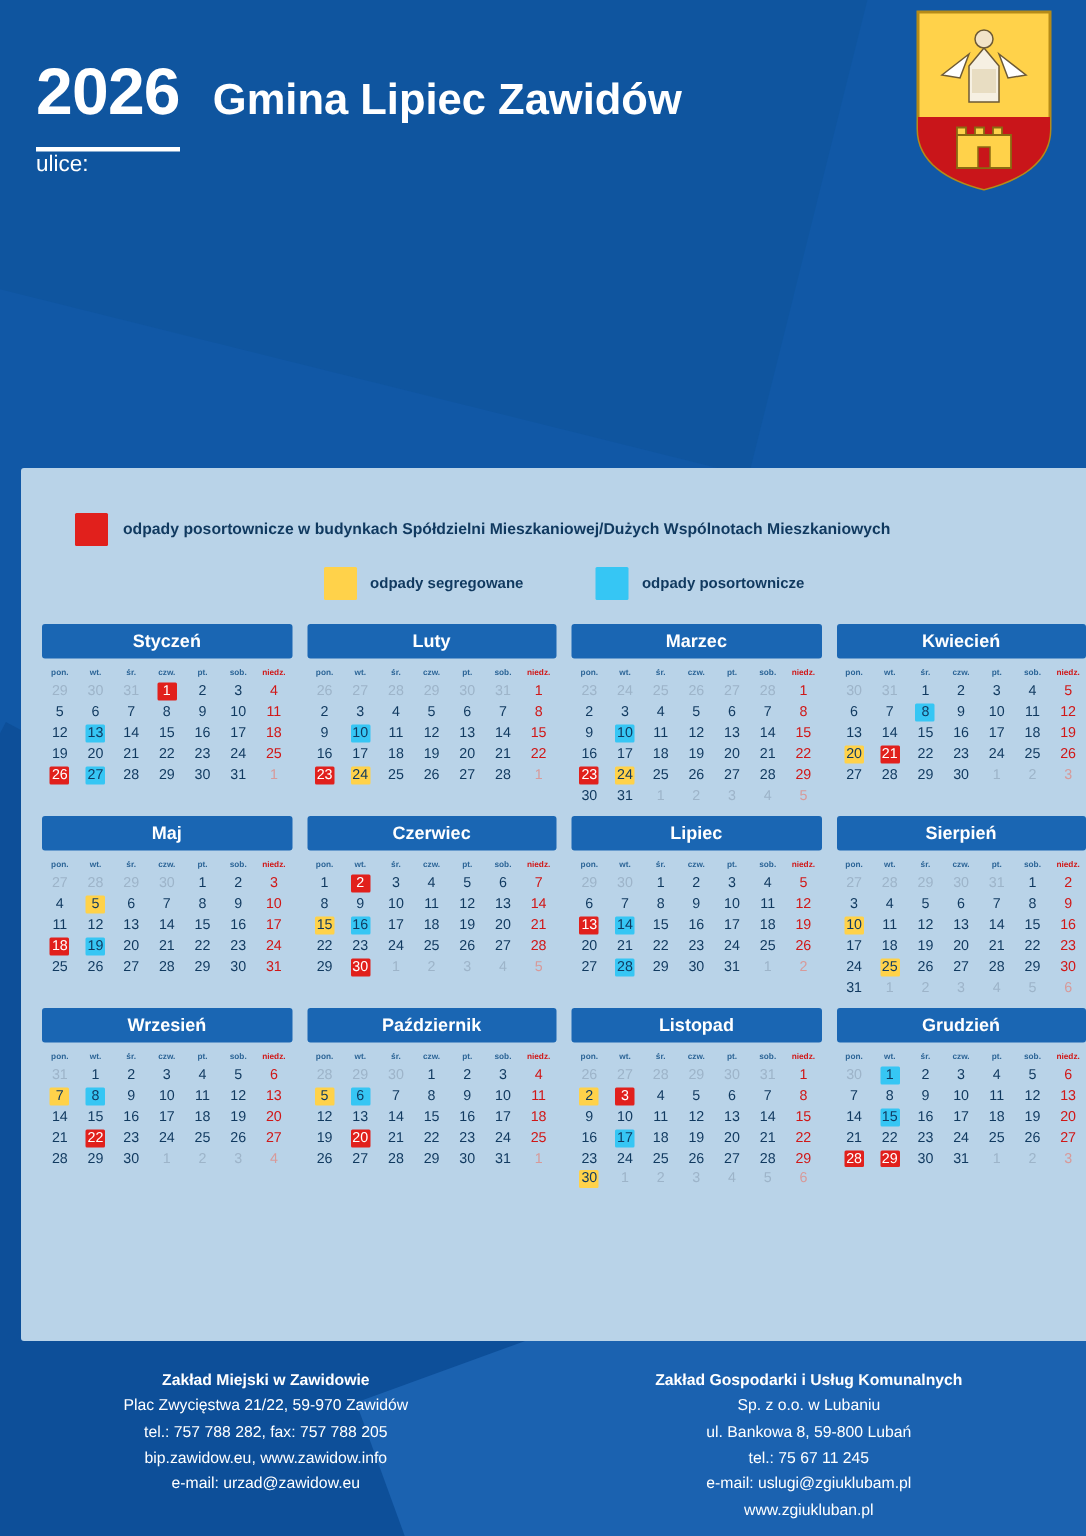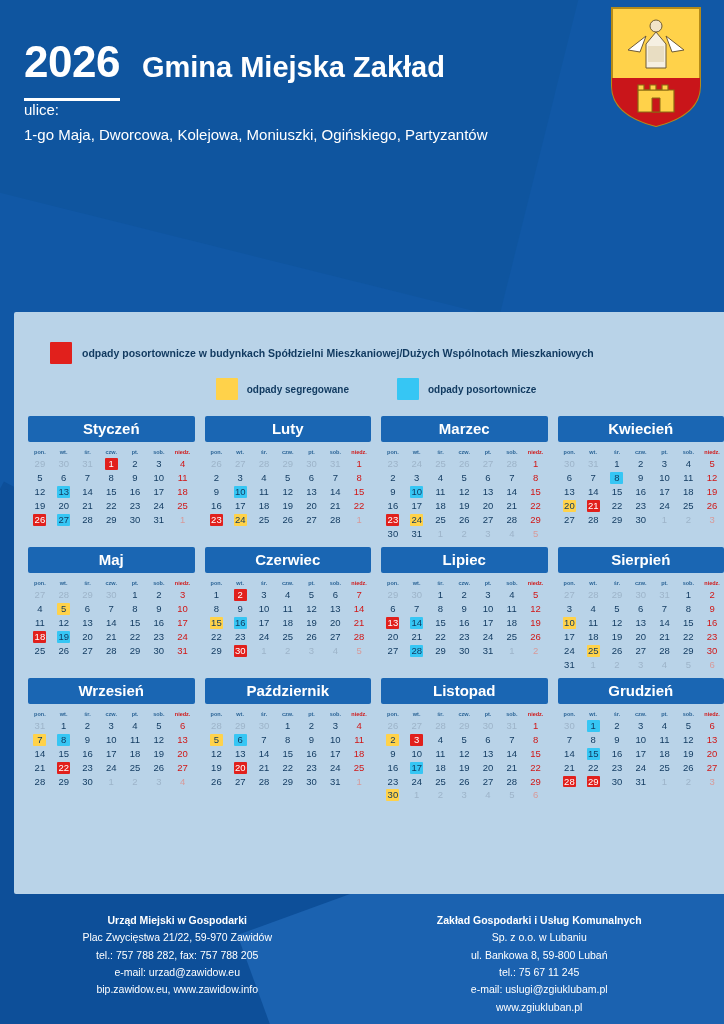--- a/index.html
+++ b/index.html
@@ -68,21 +68,21 @@
   .sw-red { background:#e1201c; }
   .sw-yellow { background:#ffd24a; }
   .sw-blue { background:#36c6f4; }
   .legend-text { font-size:10.5px; font-weight:bold; color:#10395f; }
   .legend-text.big { font-size:10px; }
 
   
   .months { display:grid; grid-template-columns:repeat(4, 1fr); gap:6px 10px; margin-top:16px; }
   .month { }
   .month-name {
-    background:#1a66b3; color:#fff; font-size:15px; font-weight:bold;
+    background:#1a66b3; color:#fff; font-size:12px; font-weight:bold;
     text-align:center; padding:4px 0 5px 0; border-radius:2px;
   }
   table.cal { width:100%; border-collapse:collapse; margin-top:7px; }
   table.cal th {
     font-size:5.5px; font-weight:bold; color:#2b6496; padding:0 0 2px 0; text-align:center;
   }
   table.cal th.sun { color:#d01717; }
   table.cal td {
     font-size:9.5px; text-align:center; padding:1px 0; color:#10395f; width:14.28%;
     height:13px;
@@ -125,24 +125,23 @@
     <path d="M38 40 L54 40 L54 56 L38 56 Z" fill="#e8ddc2"></path>
 
     <path d="M28 84 h36 v22 h-36 z" fill="#ffd24a" stroke="#8a6a12" stroke-width="1.2"></path>
     <path d="M28 84 v-5 h6 v5 h6 v-5 h6 v5 h6 v-5 h6 v5 z" fill="#ffd24a" stroke="#8a6a12" stroke-width="1.2"></path>
     <path d="M42 92 h8 v14 h-8 z" fill="#c9151a" stroke="#8a6a12" stroke-width="1"></path>
   </svg>
 
   <div class="header">
     <div class="year-row">
       <div class="year">2026</div>
-      <div class="gmina">Gmina Miejska Zakład</div>
+      <div class="gmina">Gmina Lipiec Zawidów</div>
     </div>
     <div class="streets-label">ulice:</div>
-    <div class="streets-list">1-go Maja, Dworcowa, Kolejowa, Moniuszki, Ogińskiego, Partyzantów</div>
   </div>
 
   <div class="panel">
 
     <div class="legend-top">
       <span class="sw sw-red"></span>
       <span class="legend-text">odpady posortownicze w budynkach Spółdzielni Mieszkaniowej/Dużych Wspólnotach Mieszkaniowych</span>
     </div>
 
     <div class="legend-row2">
@@ -938,25 +937,25 @@
                 <td class="sun out"><span class="d">3</span></td>
               </tr>
             </tbody>
           </table>
         </div>
       </div>
   </div>
 
   <div class="footer">
     <div class="fcol" id="footer-left">
-        <div class="b">Urząd Miejski w Gospodarki</div>
+        <div class="b">Zakład Miejski w Zawidowie</div>
         <div>Plac Zwycięstwa 21/22, 59-970 Zawidów</div>
         <div>tel.: 757 788 282, fax: 757 788 205</div>
+        <div>bip.zawidow.eu, www.zawidow.info</div>
         <div>e-mail: urzad@zawidow.eu</div>
-        <div>bip.zawidow.eu, www.zawidow.info</div>
       </div>
     <div class="fcol" id="footer-right">
         <div class="b">Zakład Gospodarki i Usług Komunalnych</div>
         <div>Sp. z o.o. w Lubaniu</div>
         <div>ul. Bankowa 8, 59-800 Lubań</div>
         <div>tel.: 75 67 11 245</div>
         <div>e-mail: uslugi@zgiuklubam.pl</div>
         <div>www.zgiukluban.pl</div>
       </div>
   </div>

